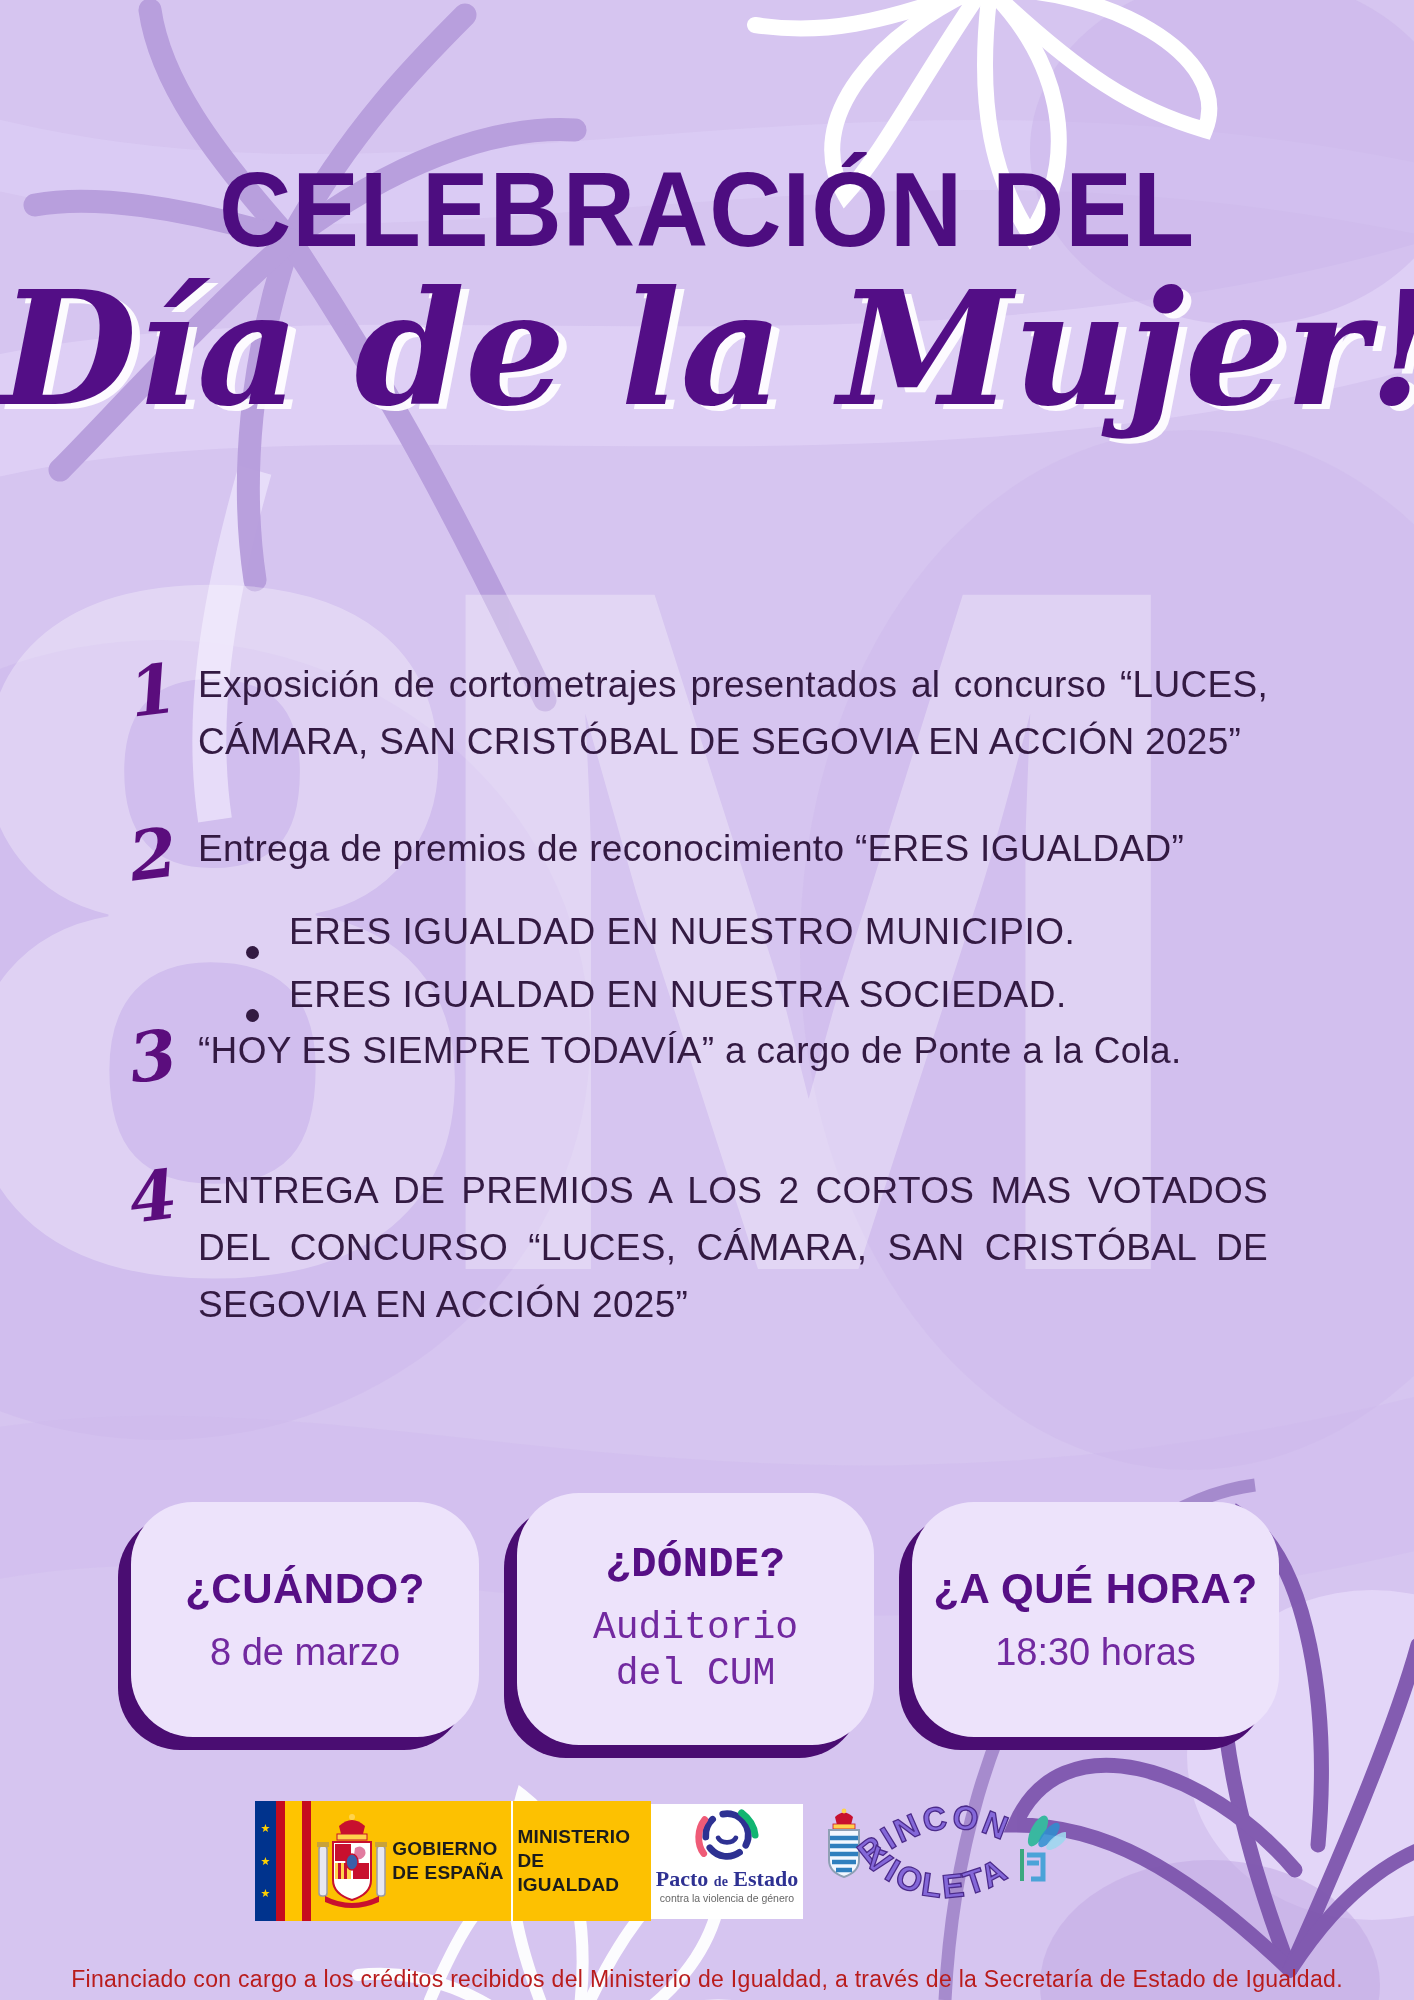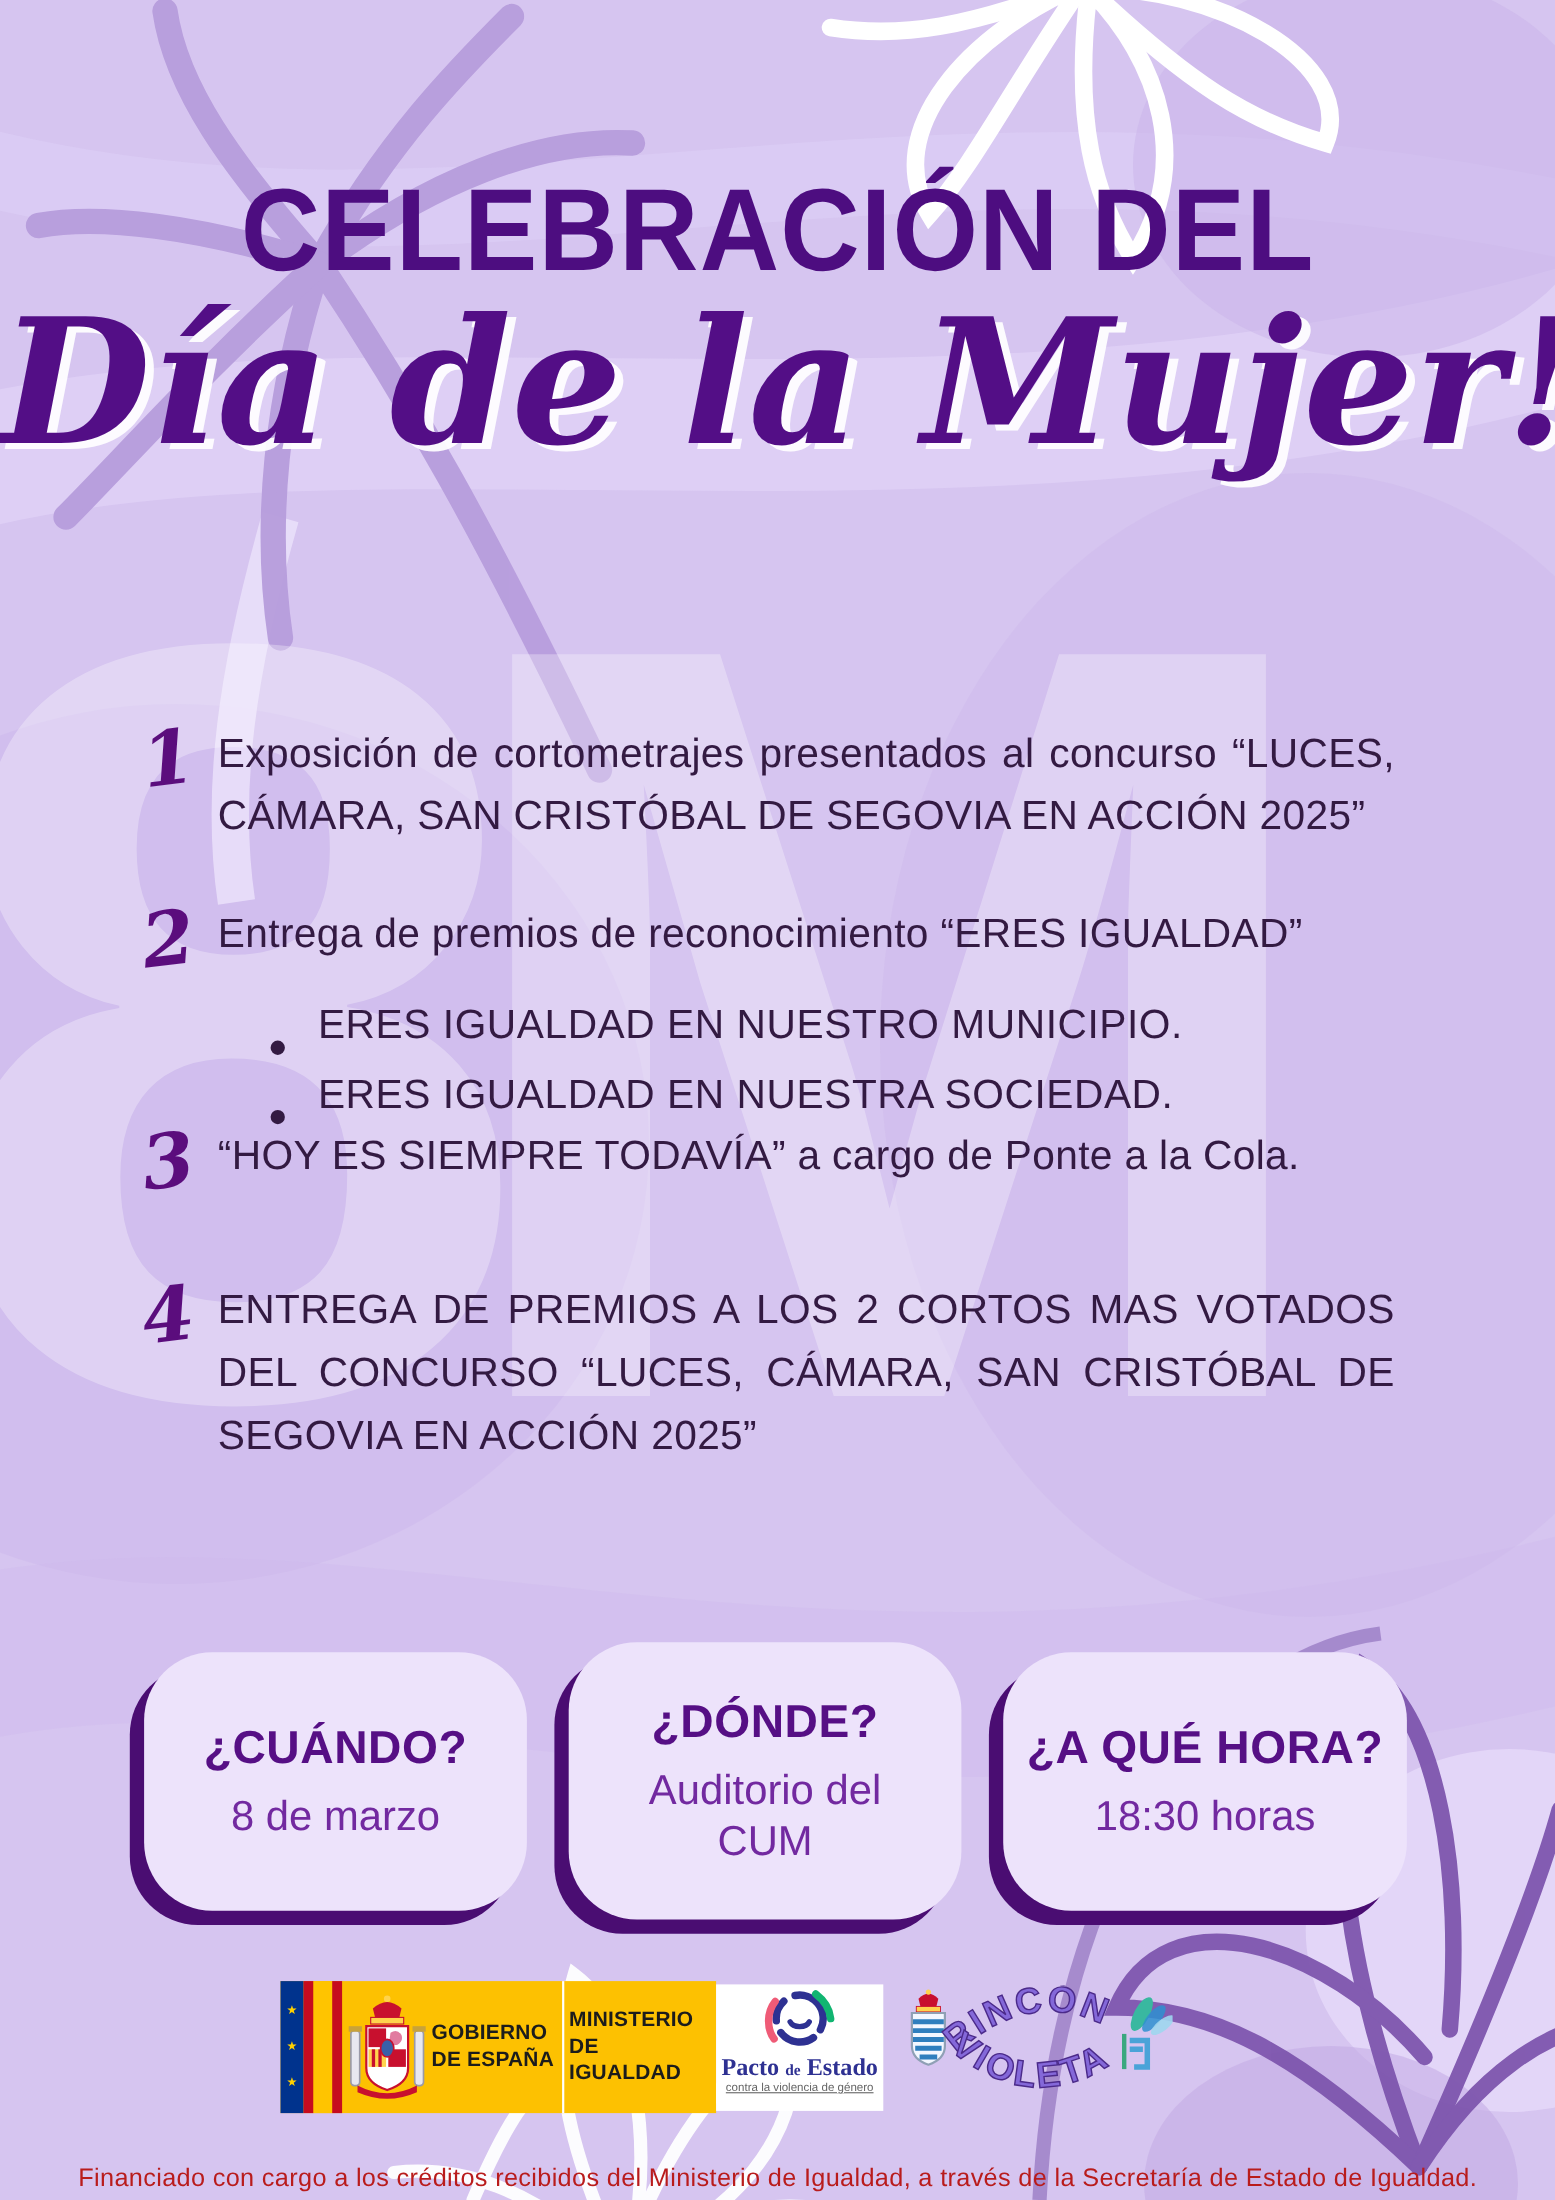--- a/index.html
+++ b/index.html
@@ -52,21 +52,21 @@
     position:absolute; top:1458px; left:131px; width:1148px;
     display:flex; justify-content:space-between; align-items:stretch;
   }
   .card{
     background:#ede3fb; border-radius:62px;
     box-shadow:-13px 13px 0 0 #4a0d72;
     display:flex; flex-direction:column; justify-content:center; align-items:center;
     height:235px; text-align:center; padding:0 18px; box-sizing:border-box;
   }
   .card-1{width:348px;}
-  .card-2{width:357px; height:252px; margin-top:-9px;}
+  .card-2{width:357px; height:252px; margin-top:-9px;font-family:Liberation Mono, monospace;}
   .card-3{width:367px;}
   .card-q{font-size:42px; font-weight:bold; color:#560f85; letter-spacing:0.5px;}
   .card-a{font-size:38px; color:#7229a0; margin-top:16px; line-height:46px; max-width:290px;}
   .logos{
     position:absolute; top:1757px; left:255px; height:120px;
     display:flex; align-items:center;
   }
   .gov-yellow{display:flex; width:396px; height:120px; background:#fdc101;}
   .flag{display:flex; height:120px;}
   .flag-blue{width:21px; background:#00338d; display:flex; flex-direction:column;
@@ -84,21 +84,21 @@
   .gov-label.min{width:138px; padding-left:4px;}
   .pacto{
     width:152px; height:115px; background:#ffffff;
     display:flex; flex-direction:column; align-items:center; justify-content:flex-start;
   }
   .pacto-title{
     font-family:"Liberation Serif",serif; font-weight:bold;
     font-size:22px; color:#2e3192; line-height:1; margin-top:-2px; white-space:nowrap;
   }
   .pacto-title .small{font-size:14px;}
-  .pacto-sub{font-size:10.5px; color:#666; margin-top:2px; white-space:nowrap;text-decoration:underline;}
+  .pacto-sub{font-size:10.5px; color:#666; margin-top:2px; white-space:nowrap;}
   .rincon{width:245px; height:112px; margin-left:18px;}
   .footer{
     position:absolute; top:1922px; left:0; width:100%; text-align:center;
     font-size:23px; color:#b91c1c; letter-spacing:0.3px;
   }
 </style>
 </head>
 <body>
 
 <div class="poster">

